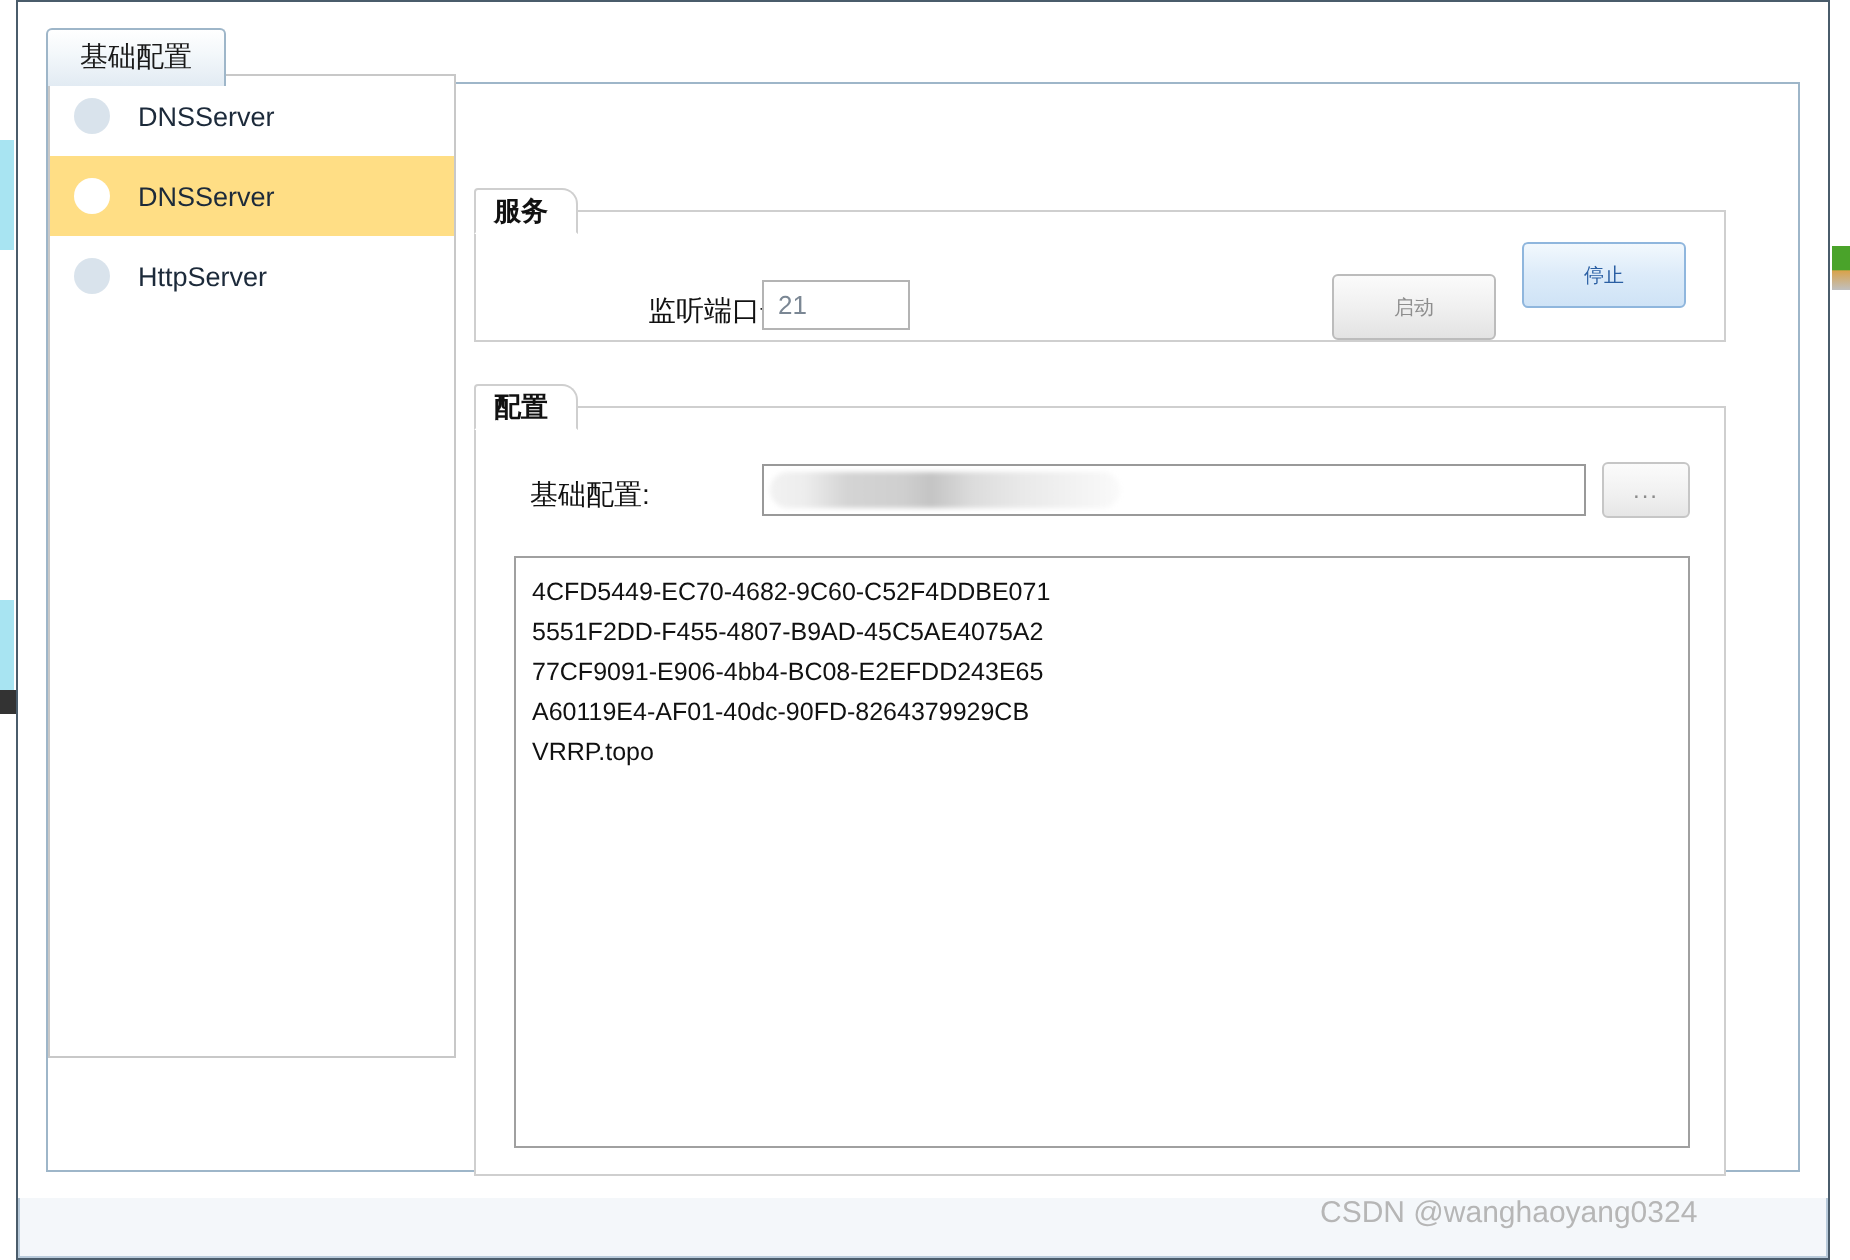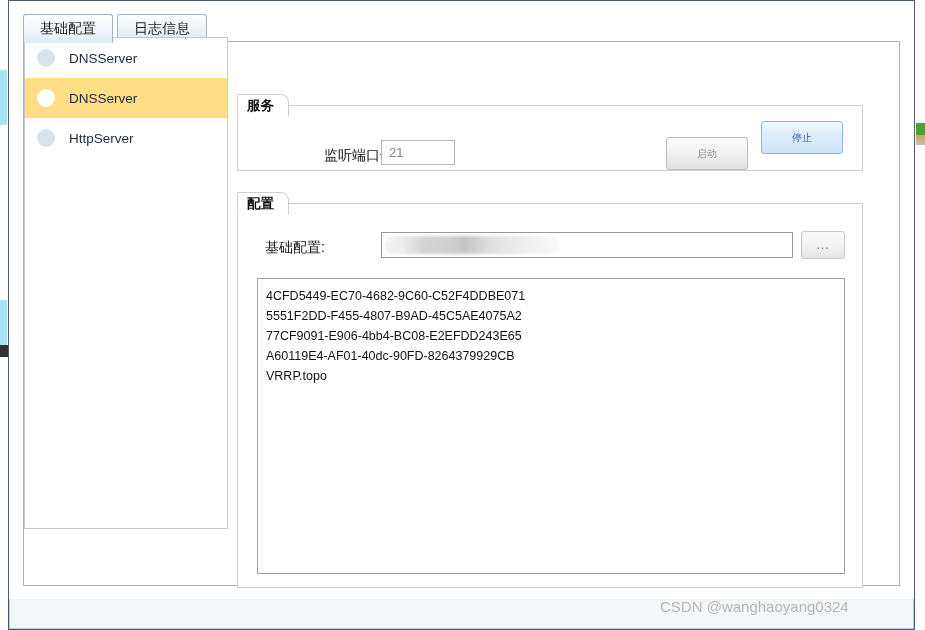--- a/index.html
+++ b/index.html
@@ -346,23 +346,20 @@
 </div>
 
 <div class="window">
 
 
   <div class="client">
 
     <div class="tabstrip">
       <div class="tab active">
         <span>基础配置</span>
-      </div>
-      <div class="tab">
-        <span>日志信息</span>
       </div>
     </div>
 
     <div class="tabpage"></div>
 
     <div class="sidebar">
       <div class="side-item">
         <span class="dot"></span>
         <span class="side-label">DNSServer</span>
       </div>

